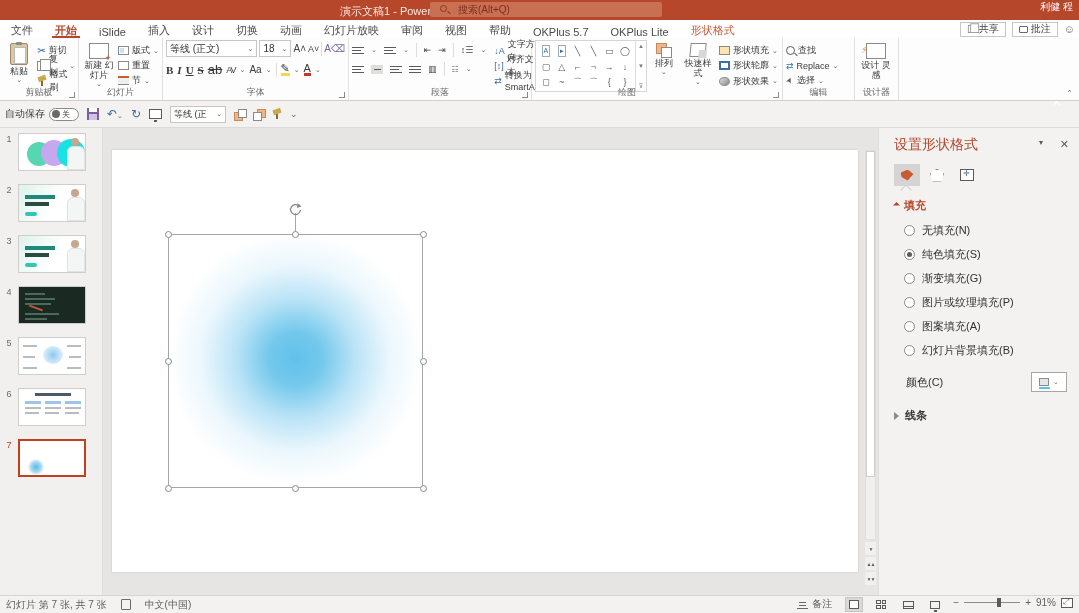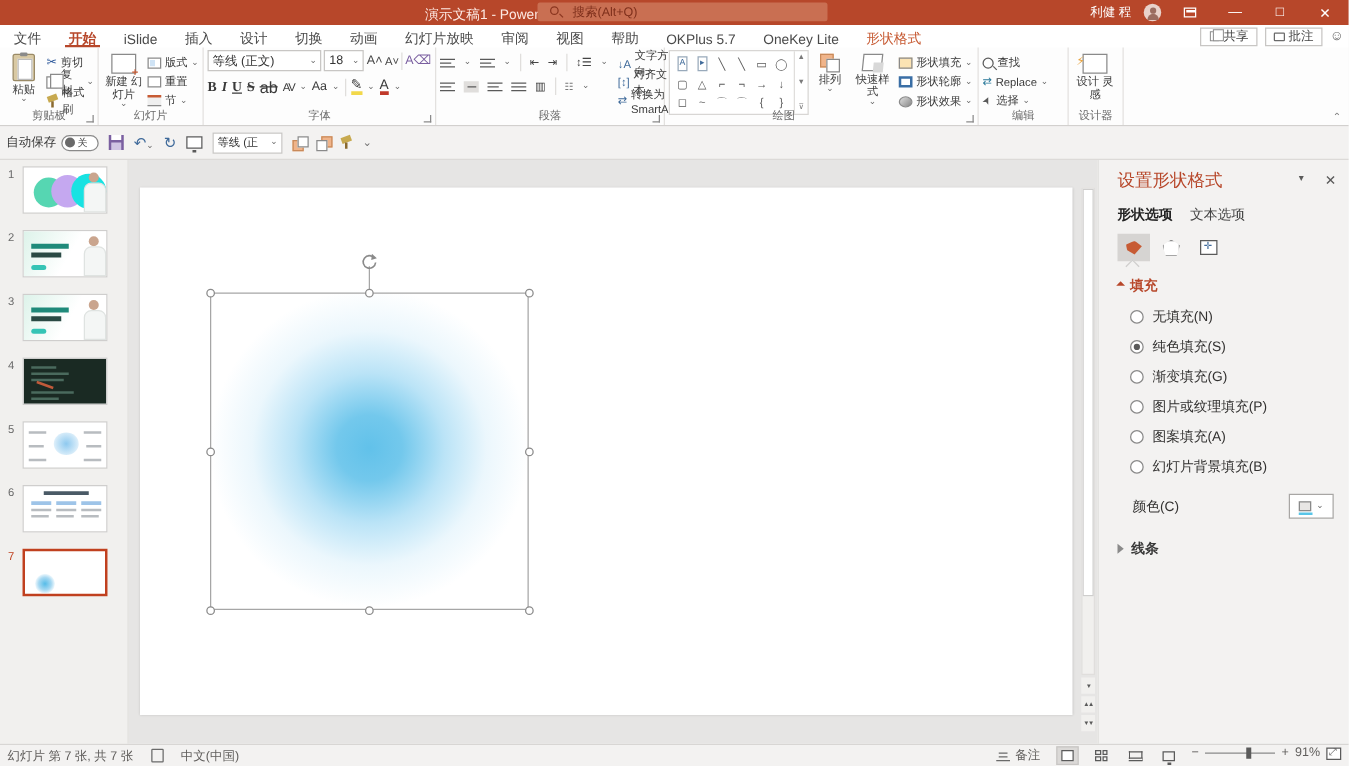--- a/index.html
+++ b/index.html
@@ -5,21 +5,21 @@
   * { margin:0; padding:0; box-sizing:border-box; }
   html,body { width:1079px; height:613px; overflow:hidden; }
   body { font-family:"Liberation Sans","DejaVu Sans",sans-serif; font-size:11px; color:#444; background:#fff; position:relative; }
 
   
   .titlebar { height:20px; background:#b7472a; color:#fff; position:relative; display:flex; align-items:center; }
   .tb-title { position:absolute; left:340px; top:4px; font-size:11px; color:#fde9e3; }
   .tb-search { position:absolute; left:430px; top:2px; width:232px; height:15px; background:#c96f52; border-radius:2px; color:#7e2f1b; font-size:10px; display:flex; align-items:center; padding-left:28px; }
   .tb-search .mag { position:absolute; left:10px; top:3px; width:7px; height:7px; border:1px solid #8a351f; border-radius:50%; }
   .tb-search .mag:after { content:""; position:absolute; left:6px; top:6px; width:4px; height:1px; background:#8a351f; transform:rotate(45deg); }
-  .tb-right { position:absolute; right:6px; top:0; height:20px; display:flex; align-items:center; gap:10px; }
+  .tb-right { position:absolute; right:6px; top:0; height:20px; display:flex; align-items:center; gap:10px;flex-direction:column; }
   .tb-user { font-size:10px; color:#fff; }
   .tb-avatar { width:14px; height:14px; border-radius:50%; background:#e9d2ca; position:relative; }
   .tb-avatar:before { content:""; position:absolute; left:4.5px; top:2.5px; width:5px; height:5px; border-radius:50%; background:#9b6d60; }
   .tb-avatar:after { content:""; position:absolute; left:2.5px; top:8px; width:9px; height:5px; border-radius:5px 5px 0 0; background:#9b6d60; }
   .winbtn { width:26px; height:20px; display:flex; align-items:center; justify-content:center; color:#fff; font-size:11px; }
   .ribopt { width:10px; height:8px; border:1px solid #fff; position:relative; }
   .ribopt:after { content:""; position:absolute; left:1px; top:1px; width:7px; height:2px; background:#fff; }
 
   
   .tabrow { height:18px; background:#fff; display:flex; align-items:flex-end; position:relative; font-size:11px; }
@@ -226,21 +226,21 @@
   <span class="tab">iSlide</span>
   <span class="tab">插入</span>
   <span class="tab">设计</span>
   <span class="tab">切换</span>
   <span class="tab">动画</span>
   <span class="tab">幻灯片放映</span>
   <span class="tab">审阅</span>
   <span class="tab">视图</span>
   <span class="tab">帮助</span>
   <span class="tab">OKPlus 5.7</span>
-  <span class="tab">OneKey Lite</span>
+  <span class="tab">OKPlus Lite</span>
   <span class="tab ctx">形状格式</span>
   <div class="tabrow-right">
     <span class="pillbtn">
         <span class="ic-copy" style="transform:scale(0.8)"></span>
         <span>共享</span>
       </span>
     <span class="pillbtn">
         <span style="width:9px;height:7px;border:1px solid #6a6a6a;border-radius:1px;"></span>
         <span>批注</span>
       </span>
@@ -619,24 +619,20 @@
       </div>
     <div class="vbtn" style="bottom:40px;">▼</div>
     <div class="vbtn" style="bottom:25px;">▲▲</div>
     <div class="vbtn" style="bottom:10px;">▼▼</div>
   </div>
 
   <div class="panel">
     <div class="p-title">设置形状格式</div>
     <span class="p-opt">▾</span>
     <span class="p-close">✕</span>
-    <div class="p-tabs">
-      <span class="p-tab sel">形状选项</span>
-      <span class="p-tab">文本选项</span>
-    </div>
     <div class="p-icons">
       <span class="p-icon sel">
           <span class="ic-bucket"></span>
         </span>
       <span class="p-icon">
           <span class="ic-pent"></span>
         </span>
       <span class="p-icon">
           <span class="ic-size"></span>
         </span>

